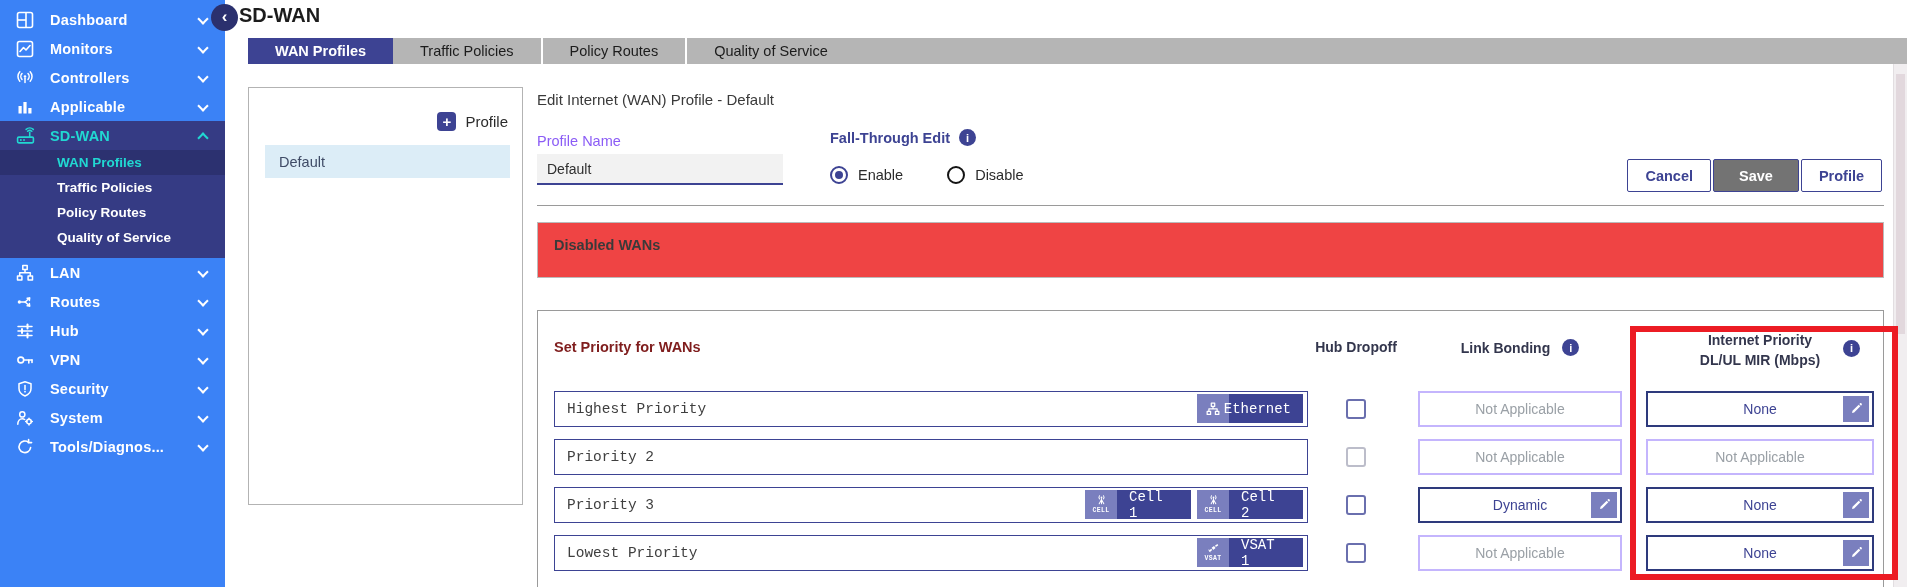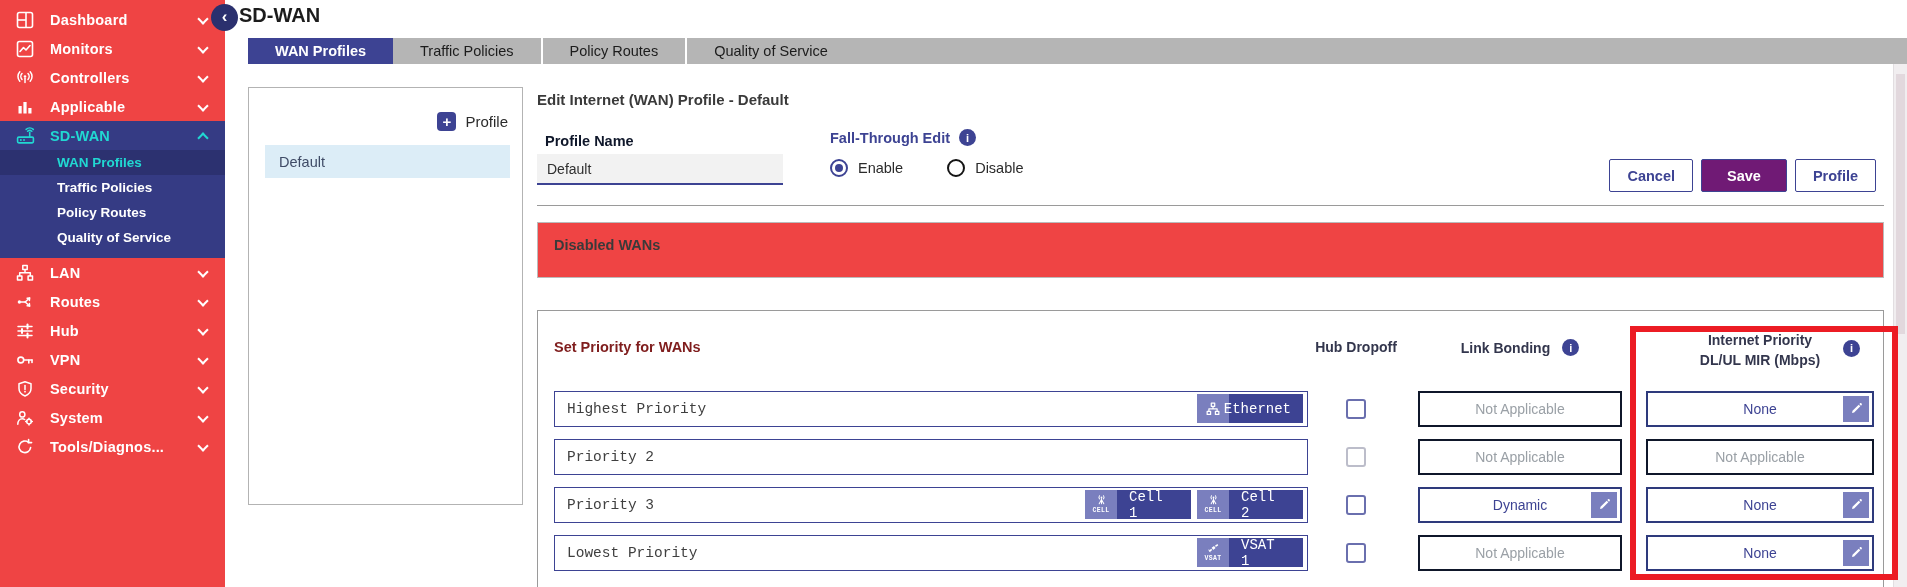--- a/index.html
+++ b/index.html
@@ -1,19 +1,19 @@
 <!DOCTYPE html>
 <html><head>
 <meta charset="utf-8">
 <style>
   * { margin:0; padding:0; box-sizing:border-box; }
   html,body { width:1907px; height:587px; overflow:hidden; font-family:"Liberation Sans",sans-serif; background:#fff; position:relative; }
 
   
-  .sidebar { position:absolute; left:0; top:0; width:225px; height:587px; background:#ef4444; color:#fff; padding-top:5px; z-index:2; }
+  .sidebar { position:absolute; left:0; top:0; width:225px; height:587px; background:#3b82f6; color:#fff; padding-top:5px; z-index:2; }
   .nav-item { display:flex; align-items:center; height:29px; padding:0 16px 0 14px; gap:14px; cursor:pointer; }
   .nav-icon { width:22px; display:flex; justify-content:center; align-items:center; flex:0 0 22px; }
   .nav-label { flex:1; font-size:14.5px; font-weight:700; letter-spacing:.2px; white-space:nowrap; overflow:hidden; }
   .chev { width:12px; height:12px; position:relative; flex:0 0 12px; }
   .chev::before { content:""; position:absolute; left:2px; top:1px; width:6px; height:6px; border-right:2px solid #fff; border-bottom:2px solid #fff; transform:rotate(45deg); }
   .chev.up::before { transform:rotate(-135deg); top:4px; }
   .nav-group.expanded { background:#353b84; padding-bottom:8px; }
   .nav-item.active .nav-label { color:#21d8d2; }
   .nav-item.active .chev::before { border-color:#21d8d2; }
   .sub-item { height:25px; line-height:25px; padding-left:57px; font-size:13.5px; font-weight:700; cursor:pointer; white-space:nowrap; }
@@ -30,34 +30,34 @@
   .content { position:absolute; top:64px; left:0; right:0; bottom:0; }
 
   
   .profiles-panel { position:absolute; left:23px; top:23px; width:275px; height:418px; border:1px solid #b3b3b3; background:#fff; }
   .add-profile { position:absolute; right:14px; top:24px; display:flex; gap:9px; align-items:center; font-size:15px; color:#2b2b2b; cursor:pointer; }
   .plus { width:19px; height:19px; border-radius:4px; background:#3d4393; color:#fff; display:flex; align-items:center; justify-content:center; font-size:15px; font-weight:700; line-height:1; }
   .profile-item { position:absolute; left:16px; right:12px; top:57px; height:33px; background:#dcedf7; display:flex; align-items:center; padding-left:14px; font-size:14.5px; color:#3f4b66; cursor:pointer; }
 
   
   .editor { position:absolute; left:312px; top:0; width:1347px; height:100%; }
-  .editor-title { position:absolute; top:27px; left:0; font-size:15px; font-weight:700; color:#3a3a3a; }
-  .pn-label { position:absolute; top:69px; left:8px; font-weight:700; font-size:14.5px; color:#0f172a; }
+  .editor-title { position:absolute; top:27px; left:0; font-size:15px; font-weight:400; color:#3a3a3a; }
+  .pn-label { position:absolute; top:69px; left:0; font-weight:400; font-size:14.5px; color:#8b5cf6; }
   .pn-input { position:absolute; top:90px; left:0; width:246px; height:31px; background:#f2f2f2; border:none; border-bottom:2px solid #3d4393; font-size:14px; color:#2f2f2f; padding:0 10px; font-family:"Liberation Sans",sans-serif; }
   .ft-group { position:absolute; left:293px; top:65px; }
   .lbl-row { display:flex; align-items:center; gap:9px; font-weight:700; font-size:14.5px; color:#3d4393; }
   .info { width:17px; height:17px; border-radius:50%; background:#3d4393; color:#fff; font-size:11px; font-weight:700; display:inline-flex; align-items:center; justify-content:center; cursor:pointer; flex:0 0 17px; }
-  .radios { margin-top:13px; display:flex; gap:44px;align-items:flex-end; }
+  .radios { margin-top:20px; display:flex; gap:44px;align-items:flex-end; }
   .radio { display:flex; align-items:center; gap:10px; font-size:14.5px; color:#2b2b2b; cursor:pointer; }
   .rdot { width:18px; height:18px; border-radius:50%; border:2px solid #3d4393; position:relative; background:#fff; }
   .rdot.sel::after { content:""; position:absolute; inset:3px; background:#3d4393; border-radius:50%; }
   .rdot.unsel { border-color:#141414; }
-  .actions { position:absolute; right:8px; top:95px; display:flex; gap:8px; }
+  .actions { position:absolute; right:2px; top:95px; display:flex; gap:2px; }
   .btn { height:33px; padding:0 17px; font-size:14.5px; font-weight:700; border-radius:2px; cursor:pointer; border:1px solid #3d4393; background:#fff; color:#3d4393; font-family:"Liberation Sans",sans-serif; }
-  .btn.primary { background:#701a75; color:#fff; padding:0 25px; }
+  .btn.primary { background:#737373; color:#fff; padding:0 25px; }
   .divider { position:absolute; top:141px; left:0; right:0; border-top:1px solid #9a9a9a; }
   .disabled-box { position:absolute; top:158px; left:0; right:0; height:56px; border:1px solid #bbb; background:#ef4444; }
   .disabled-title { margin:14px 0 0 16px; font-size:14.5px; font-weight:700; color:#3a3a3a; }
 
   
   .priority-box { position:absolute; top:246px; left:0; right:0; height:310px; border:1px solid #9a9a9a; background:#fff; padding-left:16px; }
   .pheader { display:flex; align-items:flex-start; margin-top:19px; }
   .ph-title { width:754px; font-weight:700; font-size:14.5px; color:#7f1d1d; padding-top:9px; }
   .ph-hub { width:96px; text-align:center; font-weight:700; font-size:14px; color:#33364d; padding-top:9px; }
   .ph-lb { width:204px; margin-left:14px; display:flex; align-items:center; justify-content:center; gap:12px; font-weight:700; font-size:14px; color:#33364d; padding-top:9px; }
@@ -68,21 +68,21 @@
   .wanbox { width:754px; height:36px; border:1px solid #3d4393; display:flex; align-items:center; justify-content:space-between; padding:0 4px 0 12px;font-family:Liberation Mono, monospace; }
   .wan-label { font-size:14.5px; color:#3f3f3f; }
   .chips { display:flex; gap:6px; }
   .chip { display:flex; height:29px; cursor:pointer; }
   .chip-ic { width:32px; background:#7a7fbe; display:flex; flex-direction:column; align-items:center; justify-content:center; color:#fff; }
   .chip-cap { font-size:6.5px; font-weight:700; line-height:1; margin-top:1px; letter-spacing:.3px; }
   .chip-name { background:#3d4393; color:#fff; font-size:14px; display:flex; align-items:center; justify-content:flex-end; padding:0 12px; width:74px; }
   .cbcol { width:96px; display:flex; justify-content:center; }
   .checkbox { width:20px; height:20px; border:2px solid #6a6fae; border-radius:3px; background:#fff; cursor:pointer; }
   .checkbox.light { border-color:#bcbdca; }
-  .field { width:204px; height:36px; border:2px solid #0f172a; margin-left:14px; display:flex; align-items:center; justify-content:center; position:relative; font-size:14px; color:#9aa0a6; background:#fff; }
+  .field { width:204px; height:36px; border:2px solid #c4b5fd; margin-left:14px; display:flex; align-items:center; justify-content:center; position:relative; font-size:14px; color:#9aa0a6; background:#fff; }
   .field.editable { border-color:#2e3a7c; color:#3d4393; cursor:pointer; }
   .field.ip { width:228px; margin-left:24px; }
   .editbtn { position:absolute; right:3px; top:3px; width:26px; height:26px; background:#7a7fbe; display:flex; align-items:center; justify-content:center; cursor:pointer; }
 
   
   .red-annotation { position:absolute; left:1630px; top:326px; width:268px; height:254px; border:6px solid #ec1c24; z-index:10; pointer-events:none; }
   .vscroll { position:absolute; right:0; top:64px; width:14px; bottom:0; background:#f1eef0; border-left:1px solid #e2dee1; z-index:3; }
   .vthumb { position:absolute; left:2px; right:2px; top:10px; height:260px; background:#e2d8dd; cursor:pointer; }
 </style>
 </head>

